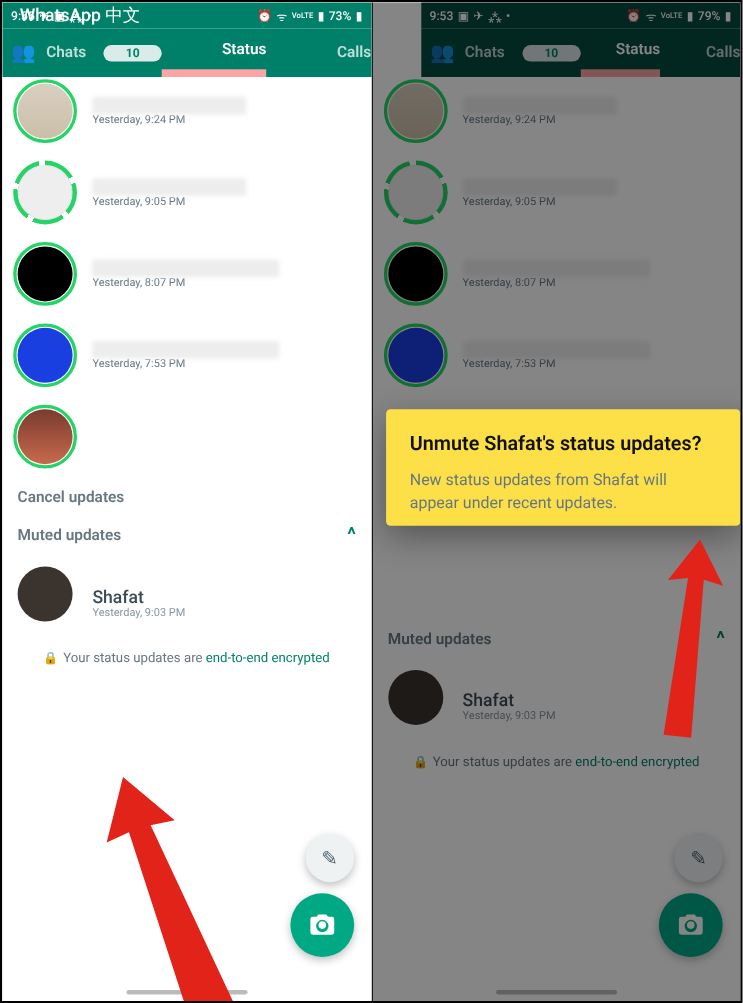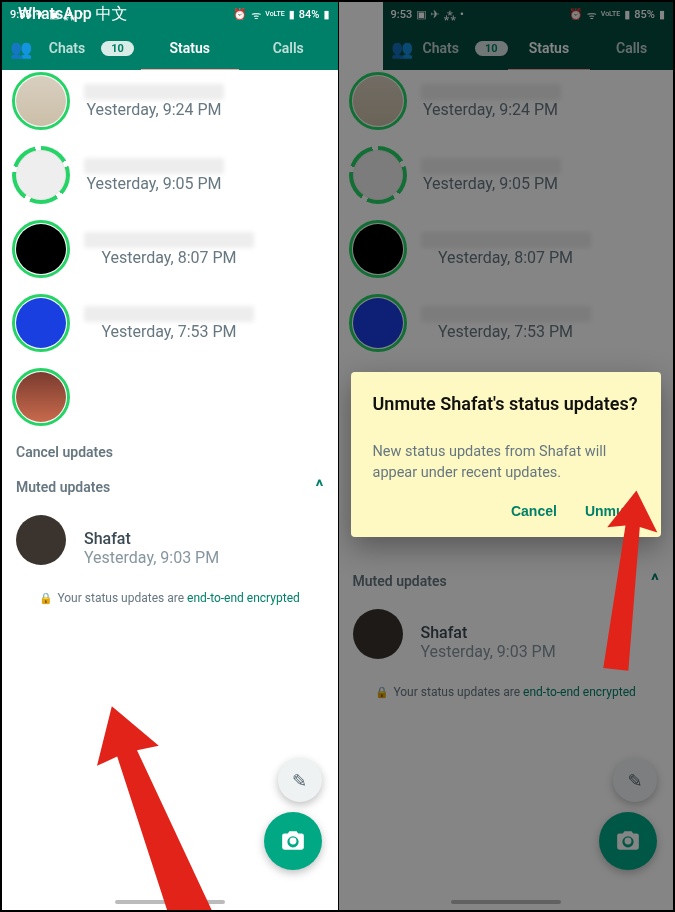--- a/index.html
+++ b/index.html
@@ -34,26 +34,26 @@
 
   
   .header { background: #008069; color: #fff; }
   .header-tabs {
     display: flex; align-items: center; height: 44px;
   }
   .header-tabs .grp-icon { width: 40px; text-align: center; font-size: 18px; opacity: .85; }
   .header-tabs .tab {
     flex: 1; text-align: center; font-weight: 600; font-size: 14px;
     color: rgba(255,255,255,.75); height: 44px; display: flex;
-    align-items: center; justify-content: center; gap: 16px;
-  }
-  .header-tabs .tab.active { color: #fff; border-bottom: 1px solid #fca5a5; }
+    align-items: center; justify-content: flex-end; gap: 16px;
+  }
+  .header-tabs .tab.active { color: #fff; border-bottom: 7px solid #fca5a5; }
   .badge {
     background: rgba(255,255,255,.85); color: #008069;
-    border-radius: 10px; font-size: 11px; padding: 1px 10px; font-weight: 700;
+    border-radius: 10px; font-size: 11px; padding: 1px 20px; font-weight: 700;
   }
 
   
   .watermark {
     position: absolute; top: 2px; left: 16px; color: #fff;
     font-size: 16px; font-weight: 500; z-index: 50;
   }
 
   
   .list { position: relative; height: calc(100% - 68px); overflow: hidden; }
@@ -84,21 +84,21 @@
   }
   .ring-dashed .avatar { width: 50px; height: 50px; background:#fff; border:1px solid #e6e6e6; }
   .avatar.bag { background: linear-gradient(#d9cfc0,#cbbfa8); }
   .avatar.black { background:#000; }
   .avatar.blue { background:#1a3fe0; }
   .avatar.brown { background: linear-gradient(#7a3b2f,#c86a4d); }
   .avatar.gray { background:#eee; }
   .avatar.dark { background:#3a332e; }
 
   .info .name { font-size: 16px; font-weight: 500; color:#111; }
-  .info .time { font-size: 16px; color:#667781; margin-top: 0; text-align: center; }
+  .info .time { font-size: 10px; color:#667781; margin-top: 0; }
 
   .name-blur {
     width: 140px; height: 16px; background:#ededed; border-radius: 2px; filter: blur(2px);
   }
   .name-blur.wide { width: 170px; }
 
   .section-header {
     padding: 10px 14px 6px; color:#667781; font-size: 14px; font-weight: 600;
     display: flex; justify-content: space-between; align-items: center;
   }
@@ -125,26 +125,26 @@
     position:absolute; bottom:6px; left:50%; transform:translateX(-50%);
     width: 110px; height:4px; border-radius:2px; background:#bbb;
   }
 
   
   .dim {
     position: absolute; inset: 0; background: rgba(0,0,0,.48);
   }
   .screen.dimmed .header, .screen.dimmed .status-bar { background:#044a3f;margin-left:44px; }
   .dialog {
-    position: absolute; left: 12px; right: 12px; top: 370px;
-    background: #fef9c3; border-radius: 4px; padding: 20px 22px 10px;
+    position: absolute; left: 12px; right: 0; top: 370px;
+    background: #fde047; border-radius: 4px; padding: 20px 22px 10px;
     box-shadow: 0 10px 30px rgba(0,0,0,.35);
   }
   .dialog h3 { font-size: 18px; color:#111; font-weight: 600; line-height: 1.3; }
-  .dialog p { font-size: 14.5px; color:#667781; margin-top: 27px; line-height: 1.4; }
+  .dialog p { font-size: 14.5px; color:#667781; margin-top: 12px; line-height: 1.4; }
   .dialog .actions { display:flex; justify-content: flex-end; gap: 28px; padding: 20px 2px 8px; }
   .dialog .actions button {
     background: none; border: none; color:#008069; font-weight: 600;
     font-size: 14px; cursor: pointer;
   }
 
   
   .arrow {
     position: absolute; width: 140px; height: 260px; pointer-events: none;
   }
@@ -171,21 +171,21 @@
         <span class="ico">✈</span>
         <span class="ico">▣</span>
         <span class="ico">⁂</span>
         <span class="ico">•</span>
       </div>
       <div class="sb-right">
         <span class="ico">⏰</span>
         <span class="ico">ᯤ</span>
         <span class="ico" style="font-size:7px;line-height:1;">VoLTE</span>
         <span class="ico">▮</span>
-        <span>84%</span>
+        <span>73%</span>
         <span class="ico">▮</span>
       </div>
     </div>
 
     <div class="header">
       <div class="header-tabs">
         <div class="grp-icon">👥</div>
         <div class="tab">
           <span>Chats</span>
           <span class="badge">10</span>
@@ -298,21 +298,21 @@
         <span class="ico">▣</span>
         <span class="ico">✈</span>
         <span class="ico">⁂</span>
         <span class="ico">•</span>
       </div>
       <div class="sb-right">
         <span class="ico">⏰</span>
         <span class="ico">ᯤ</span>
         <span class="ico" style="font-size:7px;line-height:1;">VoLTE</span>
         <span class="ico">▮</span>
-        <span>85%</span>
+        <span>79%</span>
         <span class="ico">▮</span>
       </div>
     </div>
 
     <div class="header">
       <div class="header-tabs">
         <div class="grp-icon">👥</div>
         <div class="tab">
           <span>Chats</span>
           <span class="badge">10</span>
@@ -397,24 +397,20 @@
       </div>
 
       <div class="nav-bar"></div>
     </div>
 
     <div class="dim"></div>
 
     <div class="dialog">
       <h3>Unmute Shafat's status updates?</h3>
       <p>New status updates from Shafat will appear under recent updates.</p>
-      <div class="actions">
-        <button>Cancel</button>
-        <button>Unmute</button>
-      </div>
     </div>
 
     <div class="arrow a2">
       <svg viewBox="0 0 100 200">
         <polygon points="50,0 78,44 58,40 62,200 34,200 42,40 22,44"></polygon>
       </svg>
     </div>
 
   </div>
 

